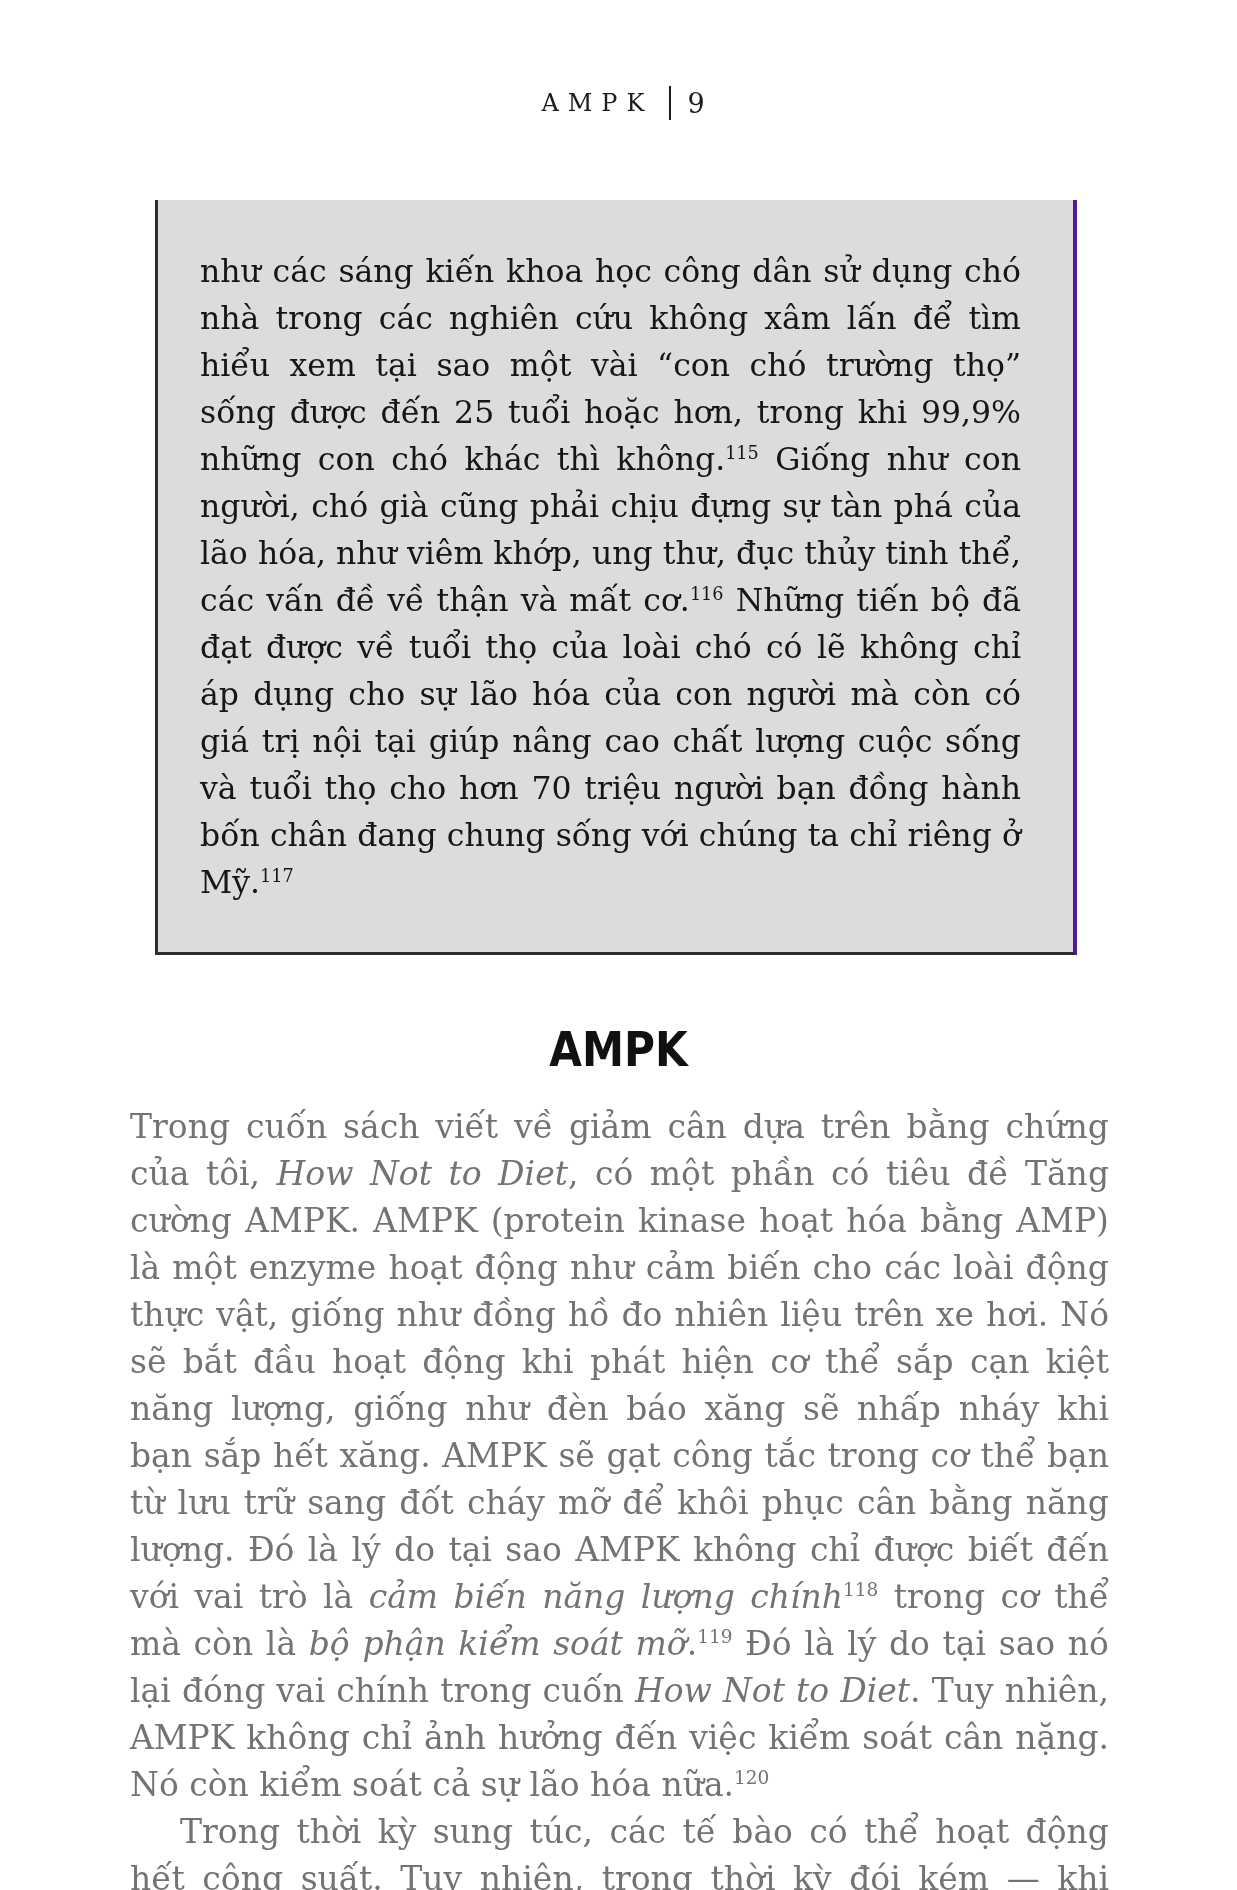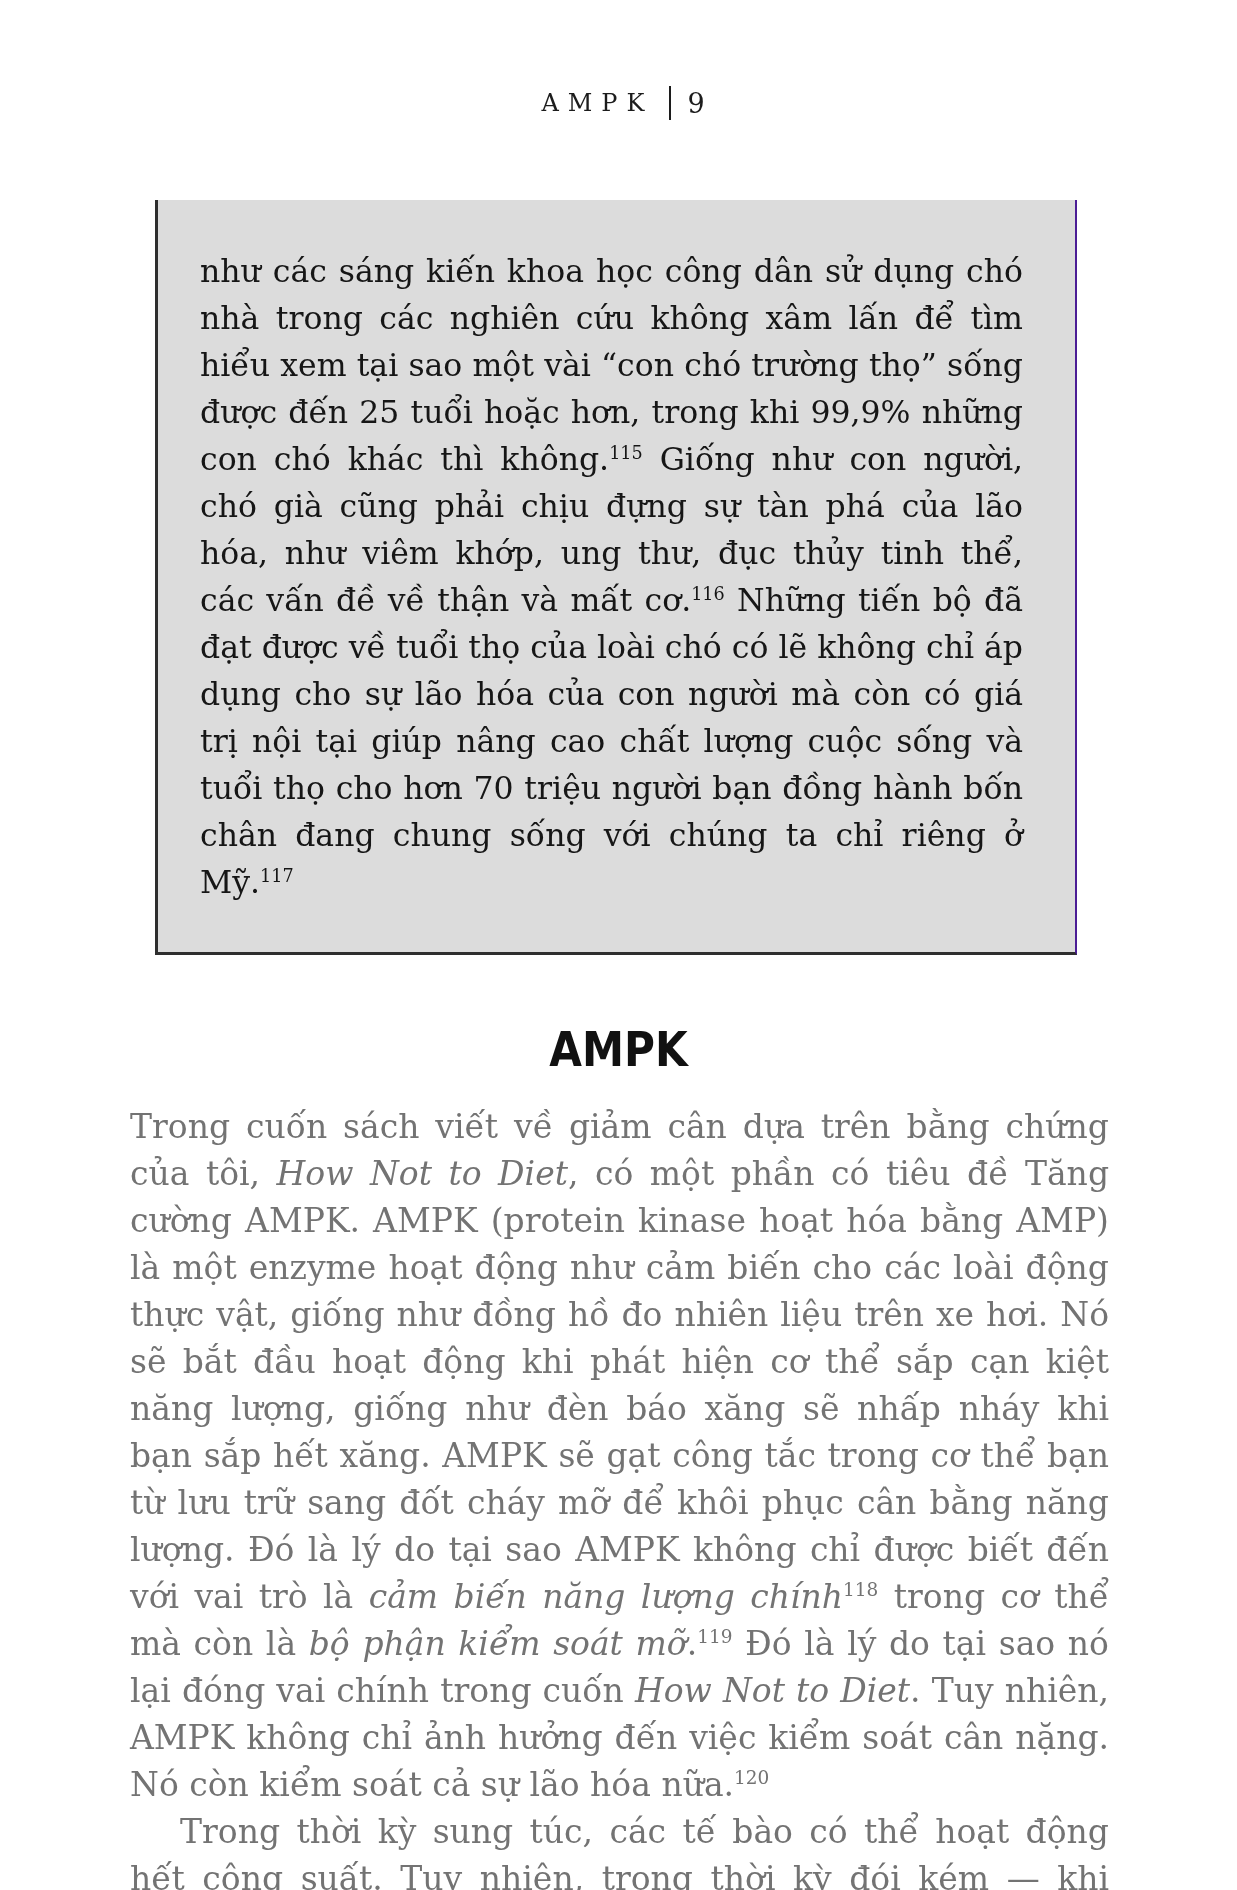--- a/index.html
+++ b/index.html
@@ -45,21 +45,21 @@
     font-size: 27px;
   }
   
   .quote-box {
     box-sizing: border-box;
     margin-left: 155px;
     margin-top: 80px;
     width: 922px;
     background: #dcdcdc;
     border-left: 3px solid #2e2e2e;
-    border-right: 2px solid #4c1d95;
+    border-right: 4px solid #4c1d95;
     border-bottom: 3px solid #2e2e2e;
     border-top: none;
     padding: 48px 52px 46px 42px;
   }
   .quote-text {
     margin: 0;
     font-size: 31.5px;
     line-height: 47px;
     text-align: justify;
     color: #161616;

